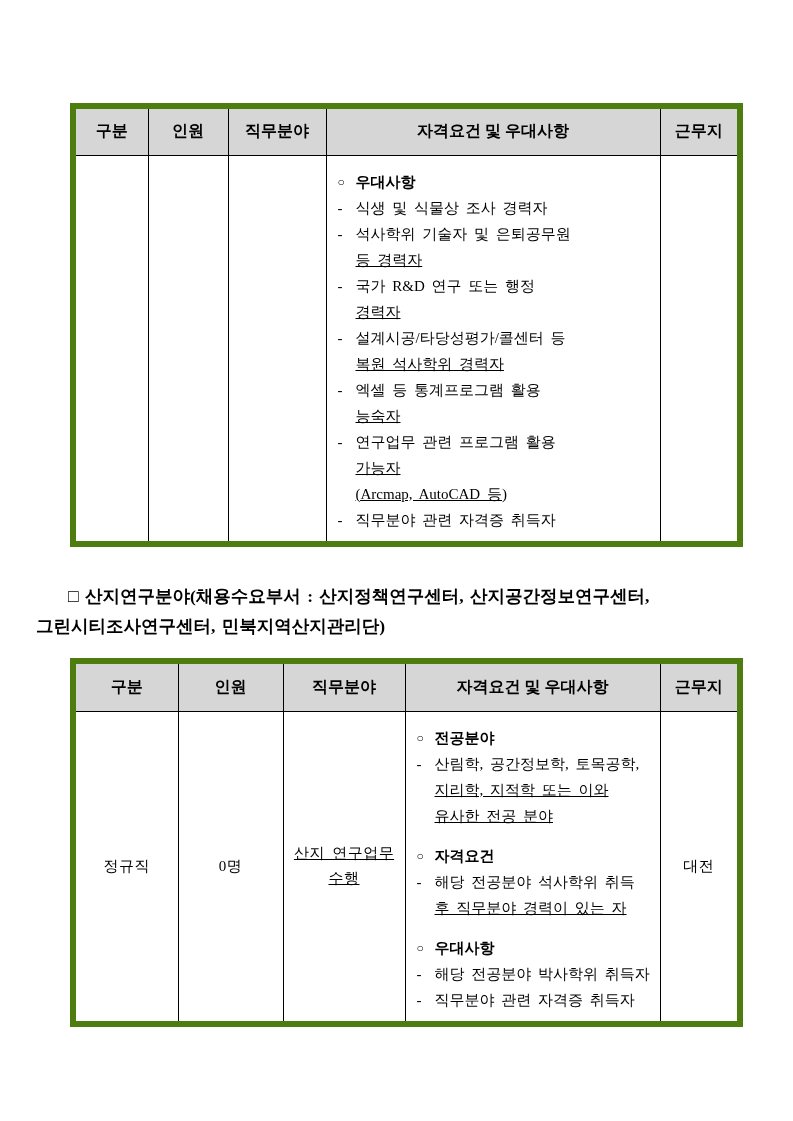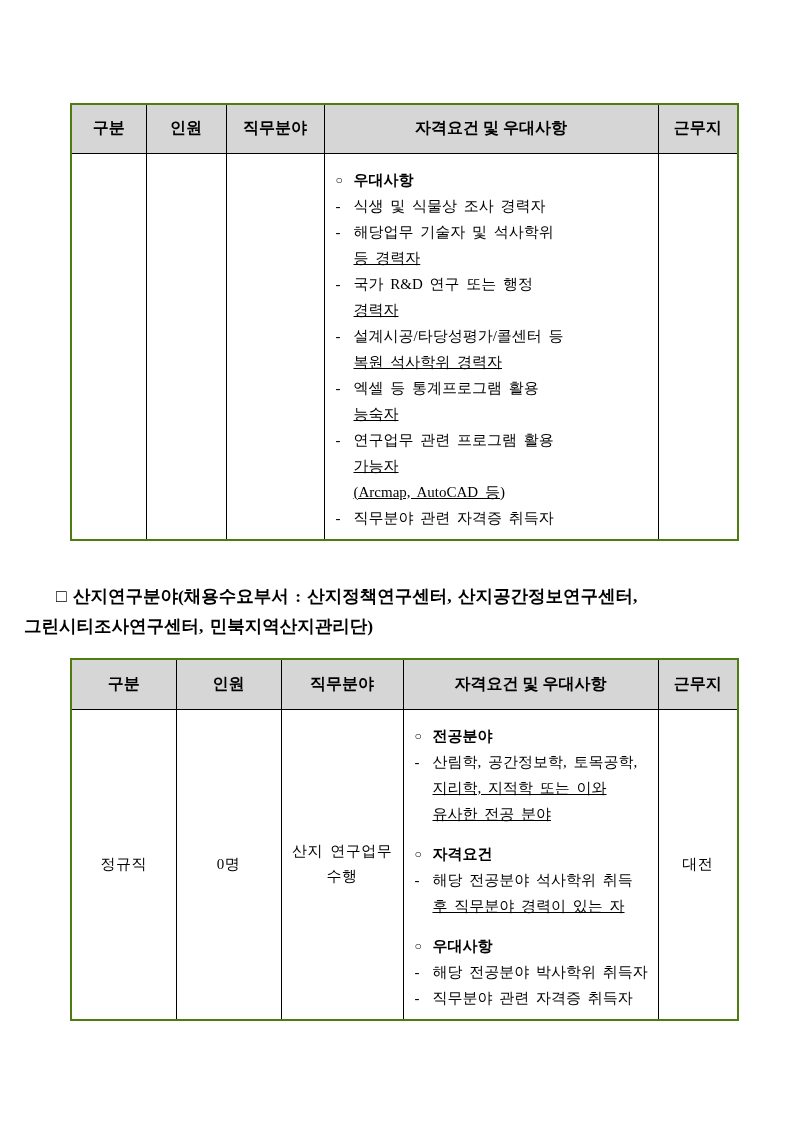--- a/index.html
+++ b/index.html
@@ -3,50 +3,50 @@
 <meta charset="utf-8">
 <style>
   html,body { margin:0; padding:0; background:#ffffff; }
   #page {
     position:relative; width:793px; height:1121px; background:#ffffff;
     font-family:"Liberation Serif","DejaVu Serif",serif; color:#000000;
     overflow:hidden;
   }
   table.doc-table { border-collapse:collapse; table-layout:fixed; }
   table.doc-table td, table.doc-table th { border:1px solid #000; padding:0; }
-  table.doc-table { border:2px solid #4d7c0f; }
+  table.doc-table { border:6px solid #4d7c0f; }
   th.hdr {
     background:#d6d6d6; font-weight:bold; font-size:16px;
     text-align:center; vertical-align:middle;
   }
   td.cell-center {
     text-align:center; vertical-align:middle; font-size:15px;
     letter-spacing:0.5px; word-spacing:3px;
   }
   td.qual-cell { vertical-align:top; }
   .qual-list { padding:13px 6px 8px 11px; font-size:15px; line-height:26px;
     word-spacing:3px; }
   .q-head, .q-item { display:flex; white-space:nowrap; }
   .q-head { font-weight:bold; }
   .q-bullet { flex:0 0 18px; width:18px; }
   .q-head .q-bullet { font-size:12px; }
   .q-cont { padding-left:18px; white-space:nowrap;text-decoration:underline; }
   .q-gap { height:14px; }
   #table1-wrap { position:absolute; left:70px; top:103px; }
   #table2-wrap { position:absolute; left:70px; top:658px; }
   #section-heading {
-    position:absolute; left:24px; top:581px; width:730px;
+    position:absolute; left:36px; top:581px; width:730px;
     font-weight:bold; font-size:17.5px; line-height:30px; word-spacing:2px;
   }
   #section-heading .h-line1 { padding-left:32px; }
   tr.hdr-row1 { height:49px; }
   tr.body-row1 { height:376px; }
   tr.hdr-row2 { height:50px; }
   tr.body-row2 { height:306px; }
-  .jikmu-line { line-height:25px; }
+  .jikmu-line { line-height:25px;text-decoration:underline; }
 </style>
 </head>
 <body>
 
 <div id="page">
 
   <div id="table1-wrap">
     <table class="doc-table">
       <colgroup>
         <col style="width:75px">
@@ -72,21 +72,21 @@
                 <div class="q-head">
                   <span class="q-bullet">○</span>
                   <span>우대사항</span>
                 </div>
                 <div class="q-item">
                   <span class="q-bullet">-</span>
                   <span>식생 및 식물상 조사 경력자</span>
                 </div>
                 <div class="q-item">
                   <span class="q-bullet">-</span>
-                  <span>해당업무 기술자 및 석사학위</span>
+                  <span>석사학위 기술자 및 은퇴공무원</span>
                 </div>
                 <div class="q-cont"><span>등 경력자</span></div>
                 <div class="q-item">
                   <span class="q-bullet">-</span>
                   <span>국가 R&amp;D 연구 또는 행정</span>
                 </div>
                 <div class="q-cont"><span>경력자</span></div>
                 <div class="q-item">
                   <span class="q-bullet">-</span>
                   <span>설계시공/타당성평가/콜센터 등</span>

